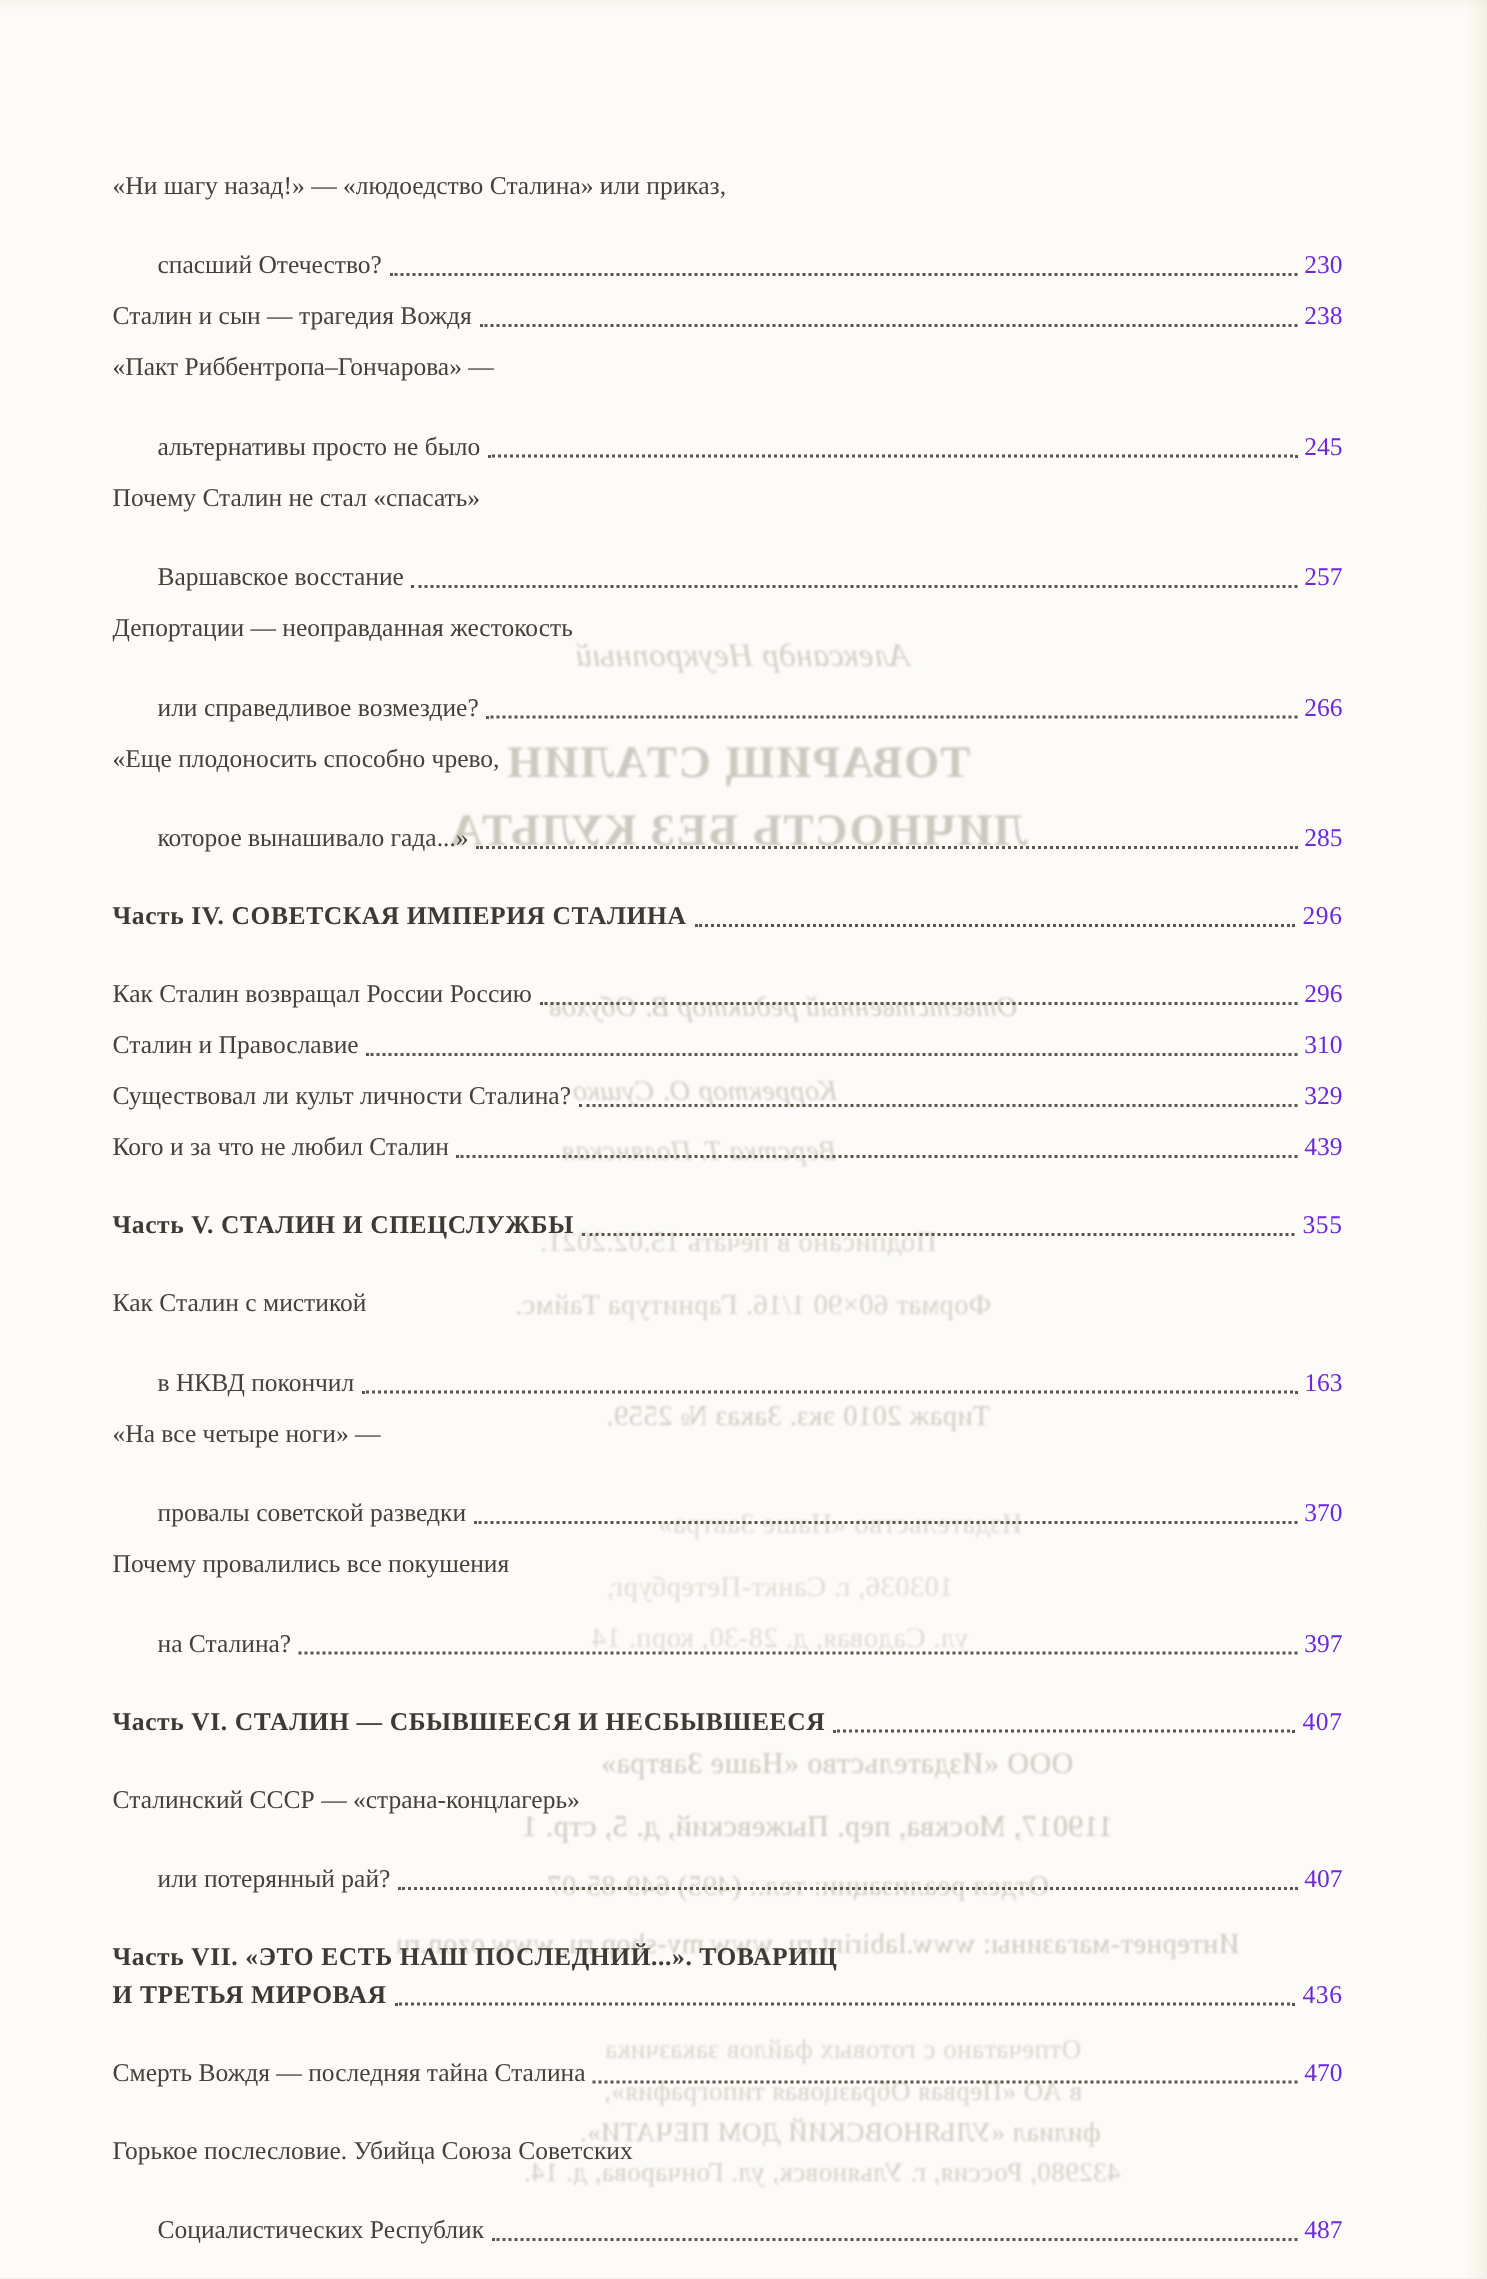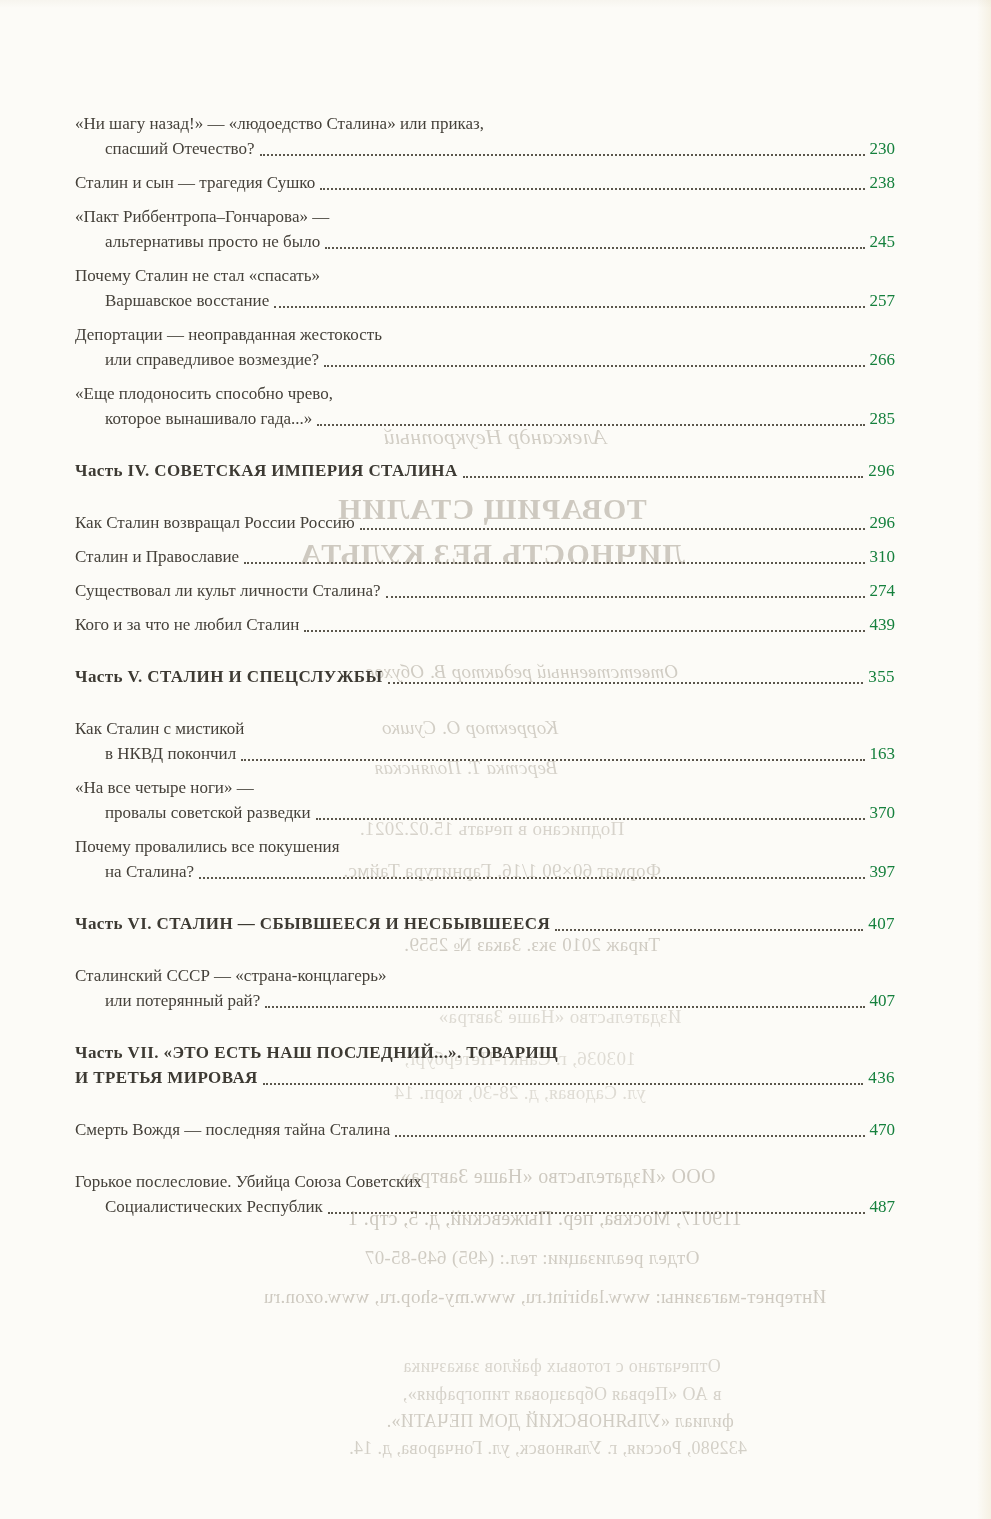--- a/index.html
+++ b/index.html
@@ -43,31 +43,31 @@
     color:#45413a;
     font-size:17px;
     line-height:25px;
   }
   .entry{margin-top:9px;}
   .entry.part{margin-top:27px;font-weight:bold;color:#3d3a33;letter-spacing:0.4px;}
   .entry.part + .entry{margin-top:27px;}
   .entry.extra-top{margin-top:27px;}
   .tline{display:flex;align-items:flex-end;}
   .tline .txt{white-space:nowrap;}
-  .tline.indent .txt{padding-left:30px;}
+  .tline.indent .txt{padding-left:30px;margin-top:28px;}
   .dots{
     flex:1 1 auto;
     min-width:12px;
     border-bottom:2px dotted #5b564c;
     margin:0 3px 5px 5px;
   }
   .pgnum{
     flex:0 0 auto;
     font-weight:normal;
-    color:#15803d;
+    color:#6d28d9;
     padding-left:2px;
   }
   .entry.part .pgnum{font-weight:normal;}
 </style>
 </head>
 <body>
 
 <div class="page">
   <div class="bleed-layer" id="bleed-layer">
       <div class="bleed-line b-italic" style="top: 424px; left: 495px; font-size: 22px; opacity: 0.36;">Александр Неукропный</div>
@@ -98,21 +98,21 @@
   </div>
         <div class="tline indent">
     <span class="txt">спасший Отечество?</span>
 
   <span class="dots"></span>
           <span class="pgnum">230</span>
 </div>
       </div>
       <div class="entry">
         <div class="tline">
-    <span class="txt">Сталин и сын — трагедия Сушко</span>
+    <span class="txt">Сталин и сын — трагедия Вождя</span>
 
   <span class="dots"></span>
           <span class="pgnum">238</span>
 </div>
       </div>
       <div class="entry">
         <div class="tline">
     <span class="txt">«Пакт Риббентропа–Гончарова» —</span>
   </div>
         <div class="tline indent">
@@ -177,21 +177,21 @@
 
   <span class="dots"></span>
           <span class="pgnum">310</span>
 </div>
       </div>
       <div class="entry">
         <div class="tline">
     <span class="txt">Существовал ли культ личности Сталина?</span>
 
   <span class="dots"></span>
-          <span class="pgnum">274</span>
+          <span class="pgnum">329</span>
 </div>
       </div>
       <div class="entry">
         <div class="tline">
     <span class="txt">Кого и за что не любил Сталин</span>
 
   <span class="dots"></span>
           <span class="pgnum">439</span>
 </div>
       </div>

